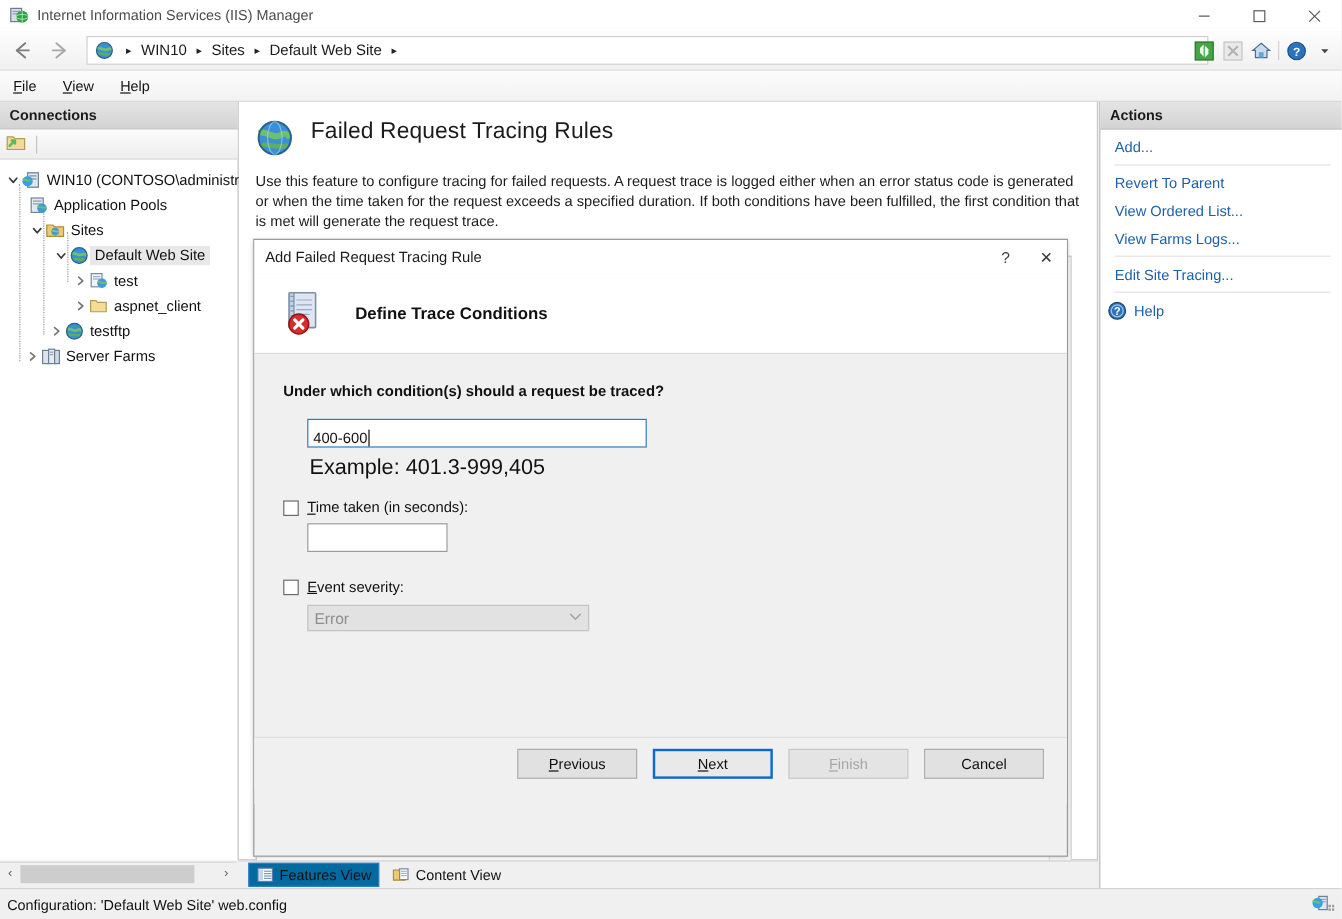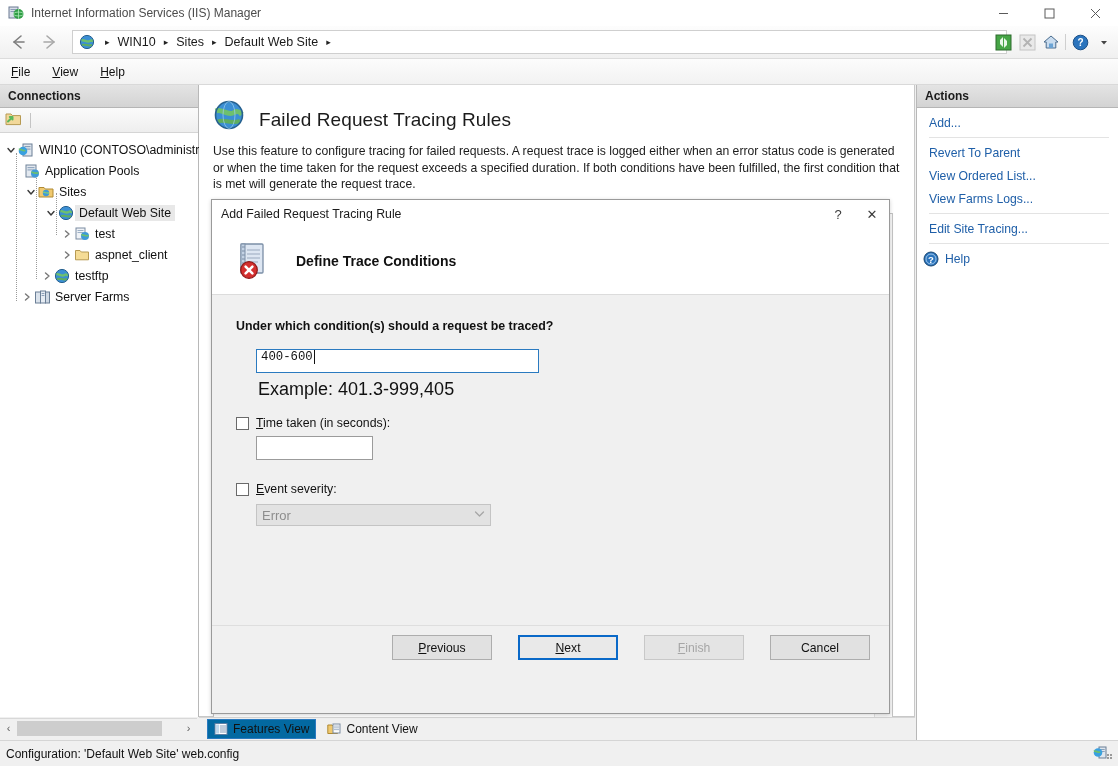--- a/index.html
+++ b/index.html
@@ -73,21 +73,21 @@
   .dotline { position:absolute; border-left:1px dotted #9a9a9a; }
 
   
   .hscroll { position:absolute; left:0; top:718px; width:197px; height:18px; background:#f0f0f0; border-top:1px solid #d8d8d8; display:flex; align-items:center; }
   .hs-arrow { width:17px; height:17px; display:flex; align-items:center; justify-content:center; color:#606060; font-size:11px; }
   .hs-track { flex:1; height:17px; background:#f0f0f0; position:relative; }
   .hs-thumb { position:absolute; left:0; top:1px; width:145px; height:15px; background:#cdcdcd; }
 
   
   .main { position:absolute; left:199px; top:85px; width:716px; height:632px; background:#fff; border:1px solid #c8c8c8; border-top:none; border-left:none; box-sizing:border-box; }
-  .main-head { padding:14px 0 0 14px; display:flex; align-items:flex-end; gap:14px; }
+  .main-head { padding:14px 0 0 14px; display:flex; align-items:flex-start; gap:14px; }
   .main-head .bigicon { width:32px; height:32px; flex:none; }
   .main-title { font-size:19px; color:#1b1b1b; letter-spacing:.1px; }
   .main-desc { margin:12px 14px 0 14px; font-size:12.2px; line-height:16.5px; color:#1c1c1c; }
   .main-listbox { position:absolute; left:14px; top:128px; width:680px; height:580px; border:1px solid #c4c4c4; background:#fff; box-sizing:border-box; }
   .vscroll { position:absolute; right:0px; top:0px; width:17px; height:578px; background:#f7f7f7; border-left:1px solid #e0e0e0; }
   .vs-arrow { width:17px; height:17px; display:flex; align-items:center; justify-content:center; color:#606060; font-size:9px; }
 
   
   .viewtabs { position:absolute; left:199px; top:717px; width:716px; height:23px; background:#f0f0f0; border-top:1px solid #d5d5d5; display:flex; align-items:center; padding-left:8px; gap:4px; box-sizing:border-box; }
   .vtab { display:flex; align-items:center; gap:5px; padding:2px 6px; font-size:12px; color:#111; border:1px solid transparent; }
@@ -125,34 +125,34 @@
   .frow { display:flex; align-items:center; gap:7px; margin-bottom:6px; }
   .cb { width:13px; height:13px; border:1px solid #6a6a6a; background:#fff; box-sizing:border-box; position:relative; flex:none; }
   .cb.checked::after {
     content:""; position:absolute; left:3px; top:0px; width:4px; height:8px;
     border:solid #1b1b1b; border-width:0 1.6px 1.6px 0; transform:rotate(42deg);
   }
   .flabel { font-size:12.3px; color:#111; }
   .flabel u { text-decoration:underline; }
   .txtinput {
     margin-left:20px; width:283px; height:24px; box-sizing:border-box;
-    border:1px solid #2a7ac0; background:#fff; font-family:Liberation Mono, monospace;
-    font-size:12.3px; color:#111; padding:0 4px; display:flex; align-items:flex-start;
+    border:1px solid #2a7ac0; background:#fff; font-family:Liberation Sans, sans-serif;
+    font-size:12.3px; color:#111; padding:0 4px; display:flex; align-items:flex-end;
   }
   .txtinput .caret { display:inline-block; width:1px; height:14px; background:#111; margin-left:1px; }
   .txtinput.plain { border:1px solid #9b9b9b; width:117px; }
   .hint { margin-left:22px; font-size:18px; color:#111; margin-top:6px; margin-bottom:16px; }
   .selbox {
     margin-left:20px; margin-top:8px; width:235px; height:22px; box-sizing:border-box;
     border:1px solid #c4c4c4; background:#e2e2e2; color:#8d8d8d;
     font-size:13px; display:flex; align-items:center; padding:0 5px;
     justify-content:space-between;
   }
   .selbox .arr { color:#a2a2a2; font-size:9px; }
-  .dlg-footer { position:absolute; left:0; bottom:1px; width:100%; height:44px; background:#f0f0f0; border-top:1px solid #dedede; display:flex; align-items:center; justify-content:flex-end; gap:26px; padding-right:19px; box-sizing:border-box; }
+  .dlg-footer { position:absolute; left:0; bottom:12px; width:100%; height:44px; background:#f0f0f0; border-top:1px solid #dedede; display:flex; align-items:center; justify-content:flex-end; gap:13px; padding-right:19px; box-sizing:border-box; }
   .dbtn {
     width:100px; height:25px; box-sizing:border-box;
     border:1px solid #adadad; background:#e1e1e1; color:#111;
     font-family:"Liberation Sans",sans-serif; font-size:12.2px;
     display:flex; align-items:center; justify-content:center;
   }
   .dbtn u { text-decoration:underline; }
   .dbtn.default { border:2px solid #0a69c8; background:#e9e9e9; }
   .dbtn.disabled { color:#a6a6a6; background:#e4e4e4; border-color:#c8c8c8; }
 </style>

